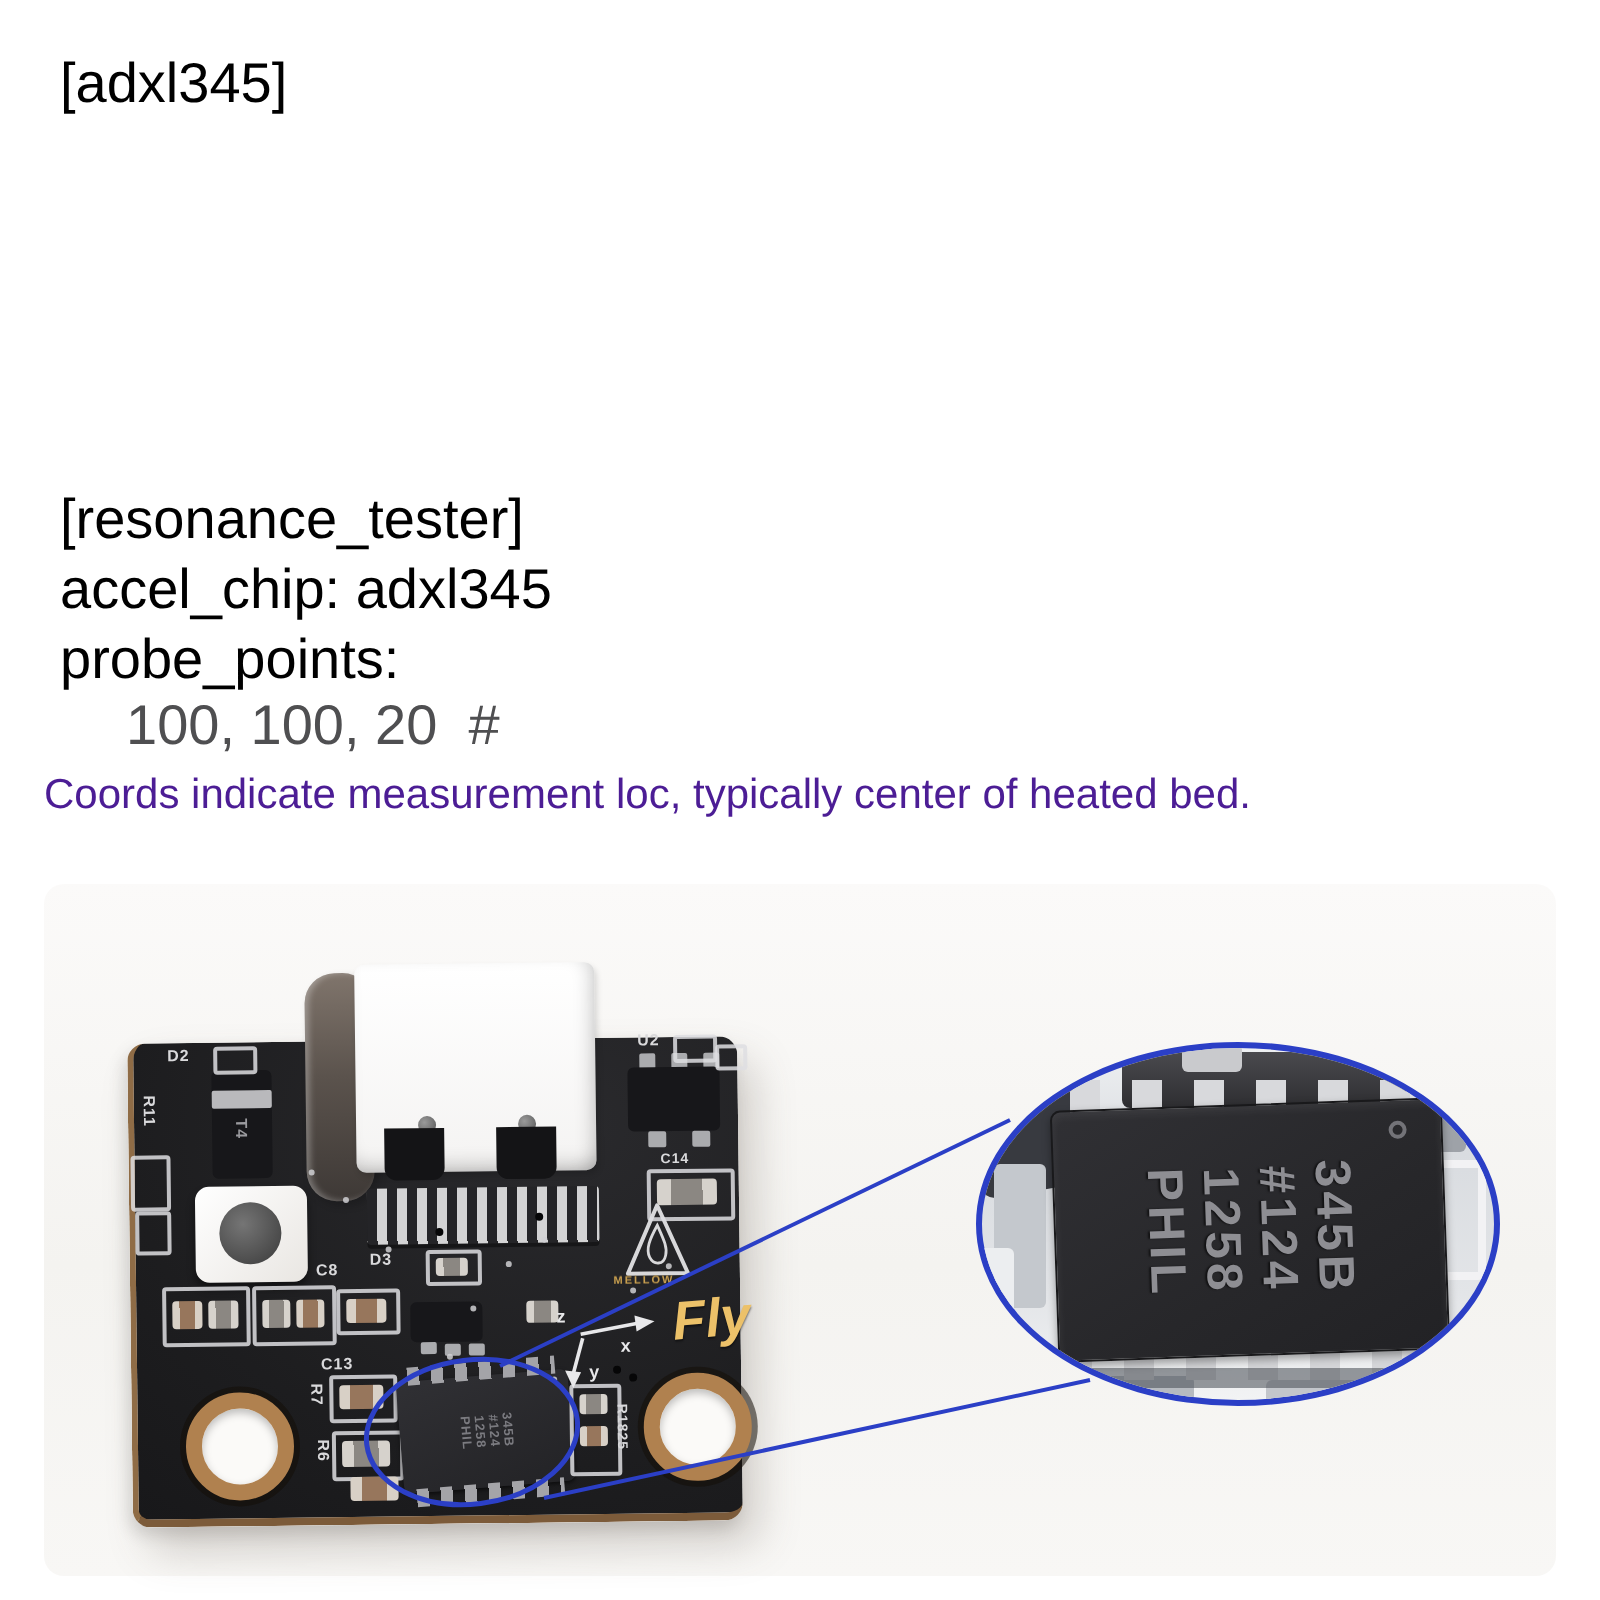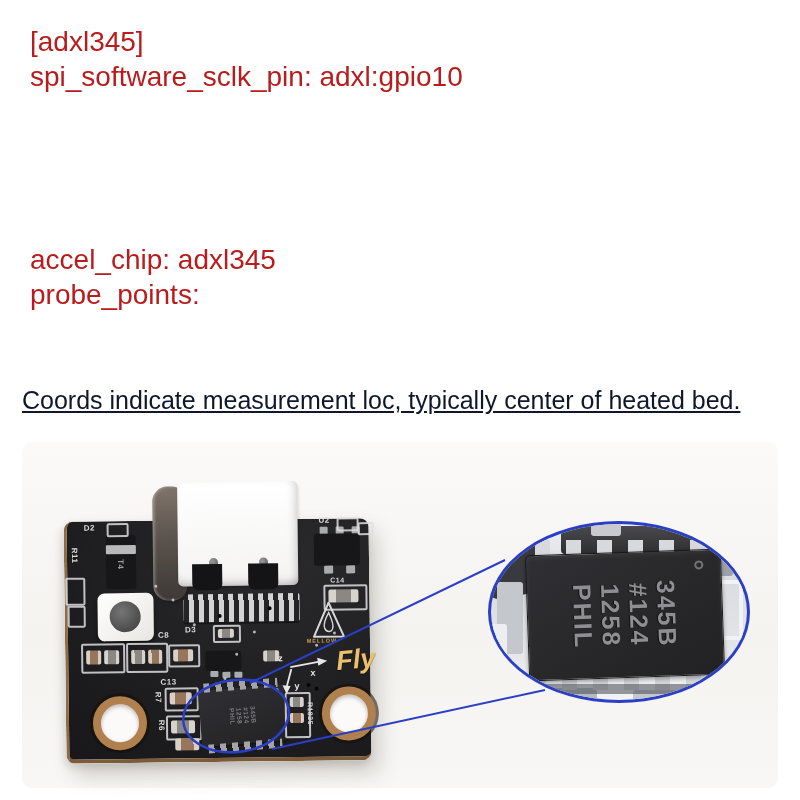--- a/index.html
+++ b/index.html
@@ -1,23 +1,23 @@
 <!DOCTYPE html>
 <html><head>
 <meta charset="utf-8">
 <style>
   html,body{margin:0;padding:0;background:#ffffff;}
   #page{position:relative;width:800px;height:800px;background:#ffffff;overflow:hidden;
         font-family:"Liberation Sans",sans-serif;}
   .abs{position:absolute;}
   
-  .cfg{position:absolute;color:#b91c1c;font-size:28px;line-height:35px;font-weight:400;}
+  .cfg{position:absolute;color:#000000;font-size:28px;line-height:35px;font-weight:400;}
   .cfg div{white-space:pre;}
   .cfg-indent{position:absolute;color:#4f4f51;font-size:28px;white-space:pre;}
-  .note{position:absolute;color:#0f172a;font-size:25px;text-decoration:underline;}
+  .note{position:absolute;color:#4c1d95;font-size:21px;}
   
   .backdrop{position:absolute;left:22px;top:442px;width:756px;height:346px;border-radius:10px;
             background:linear-gradient(180deg,#fbfaf9 0%,#f4f3f0 55%,#f8f7f5 100%);}
   
   .board{position:absolute;left:65px;top:520px;width:302px;height:238px;border-radius:9px;
          background:radial-gradient(130% 130% at 70% 18%, #2a2a2d 0%, #1d1d1f 55%, #151517 100%);
          border-left:3px solid #8f6c46;border-bottom:4px solid #7c5b3a;
          box-shadow:8px 12px 20px rgba(95,85,70,.25), -2px 4px 8px rgba(0,0,0,.12);
          transform:rotate(-0.7deg);}
   .lbl{position:absolute;color:#d9d9db;font-size:8px;line-height:8px;letter-spacing:.5px;font-weight:bold;}
@@ -85,27 +85,28 @@
   .inset .pins-b{position:absolute;left:40px;top:146px;width:186px;height:20px;
         background:repeating-linear-gradient(90deg,#d4d5d8 0 15px,rgba(0,0,0,0) 15px 31px);}
 </style>
 </head>
 <body>
 
 <div id="page">
 
   <div class="cfg" style="left:30px;top:24px;">
     <div>[adxl345]</div>
-    <div>spi_software_sclk_pin: adxl:gpio10</div>
   </div>
 
   <div class="cfg" style="left:30px;top:242px;">
+    <div>[resonance_tester]</div>
     <div>accel_chip: adxl345</div>
     <div>probe_points:</div>
   </div>
+  <div class="cfg-indent" style="left:63px;top:347px;">100, 100, 20  #</div>
 
   <div class="note" style="left:22px;top:386px;">Coords indicate measurement loc, typically center of heated bed.</div>
 
   <div class="backdrop"></div>
 
   <div class="board">
 
     <div class="usb-shell"></div>
     <div class="usb-body"></div>
     <div class="usb-dot" style="left:142px;top:38px;"></div>

